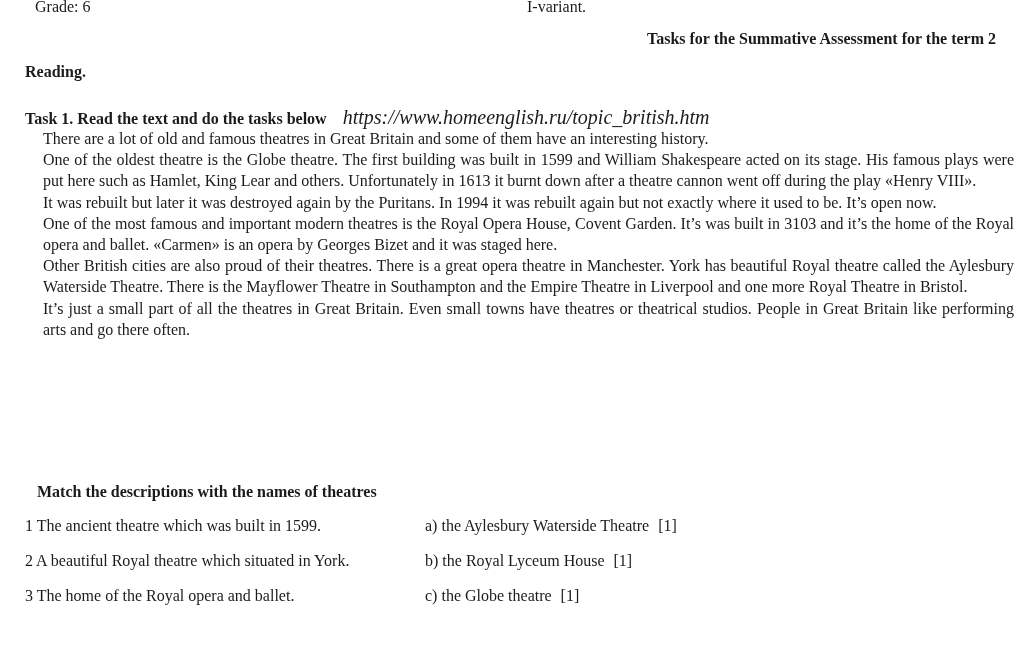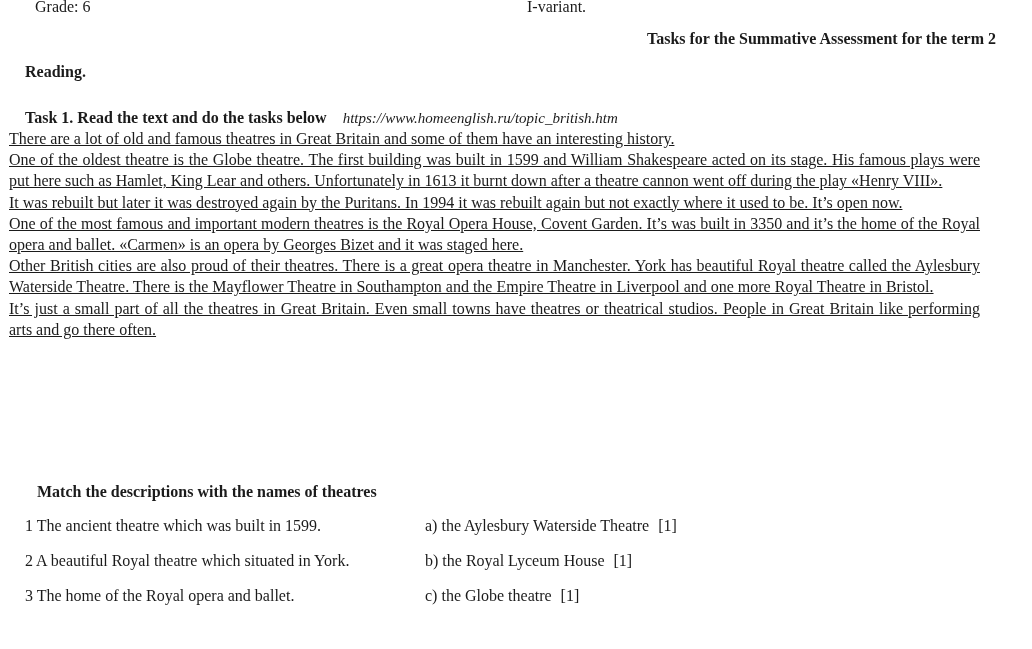--- a/index.html
+++ b/index.html
@@ -49,30 +49,29 @@
     left: 25px;
     top: 107px;
     width: 971px;
     white-space: nowrap;
   }
   .task-heading .task-label {
     font-weight: bold;
   }
   .task-heading .source-url {
     font-style: italic;
-    font-size: 15px;
+    font-size: 20px;
     margin-left: 12px;
   }
   .passage {
     position: absolute;
-    left: 9px;
+    left: 43px;
     top: 128px;
     width: 971px;
     text-align: justify;
-    text-decoration: underline;
   }
   .passage p {
     margin: 0;
     padding: 0;
   }
   .match-heading {
     position: absolute;
     left: 25px;
     top: 481px;
     font-weight: bold;
@@ -116,21 +115,21 @@
 
   <div class="task-heading">
     <span class="task-label">Task 1. Read the text and do the tasks below</span>
     <span class="source-url">https://www.homeenglish.ru/topic_british.htm</span>
   </div>
 
   <div class="passage">
     <p>There are a lot of old and famous theatres in Great Britain and some of them have an interesting history.</p>
     <p>One of the oldest theatre is the Globe theatre. The first building was built in 1599 and William Shakespeare acted on its stage. His famous plays were put here such as Hamlet, King Lear and others. Unfortunately in 1613 it burnt down after a theatre cannon went off during the play «Henry VIII».</p>
     <p>It was rebuilt but later it was destroyed again by the Puritans. In 1994 it was rebuilt again but not exactly where it used to be. It’s open now.</p>
-    <p>One of the most famous and important modern theatres is the Royal Opera House, Covent Garden. It’s was built in 3350 and it’s the home of the Royal opera and ballet. «Carmen» is an opera by Georges Bizet and it was staged here.</p>
+    <p>One of the most famous and important modern theatres is the Royal Opera House, Covent Garden. It’s was built in 3103 and it’s the home of the Royal opera and ballet. «Carmen» is an opera by Georges Bizet and it was staged here.</p>
     <p>Other British cities are also proud of their theatres. There is a great opera theatre in Manchester. York has beautiful Royal theatre called the Aylesbury Waterside Theatre. There is the Mayflower Theatre in Southampton and the Empire Theatre in Liverpool and one more Royal Theatre in Bristol.</p>
     <p>It’s just a small part of all the theatres in Great Britain. Even small towns have theatres or theatrical studios. People in Great Britain like performing arts and go there often.</p>
   </div>
 
   <div class="match-heading">Match the descriptions with the names of theatres</div>
 
   <div class="match-rows">
 
     <div class="match-row">
       <span class="match-desc">1 The ancient theatre which was built in 1599.</span>

